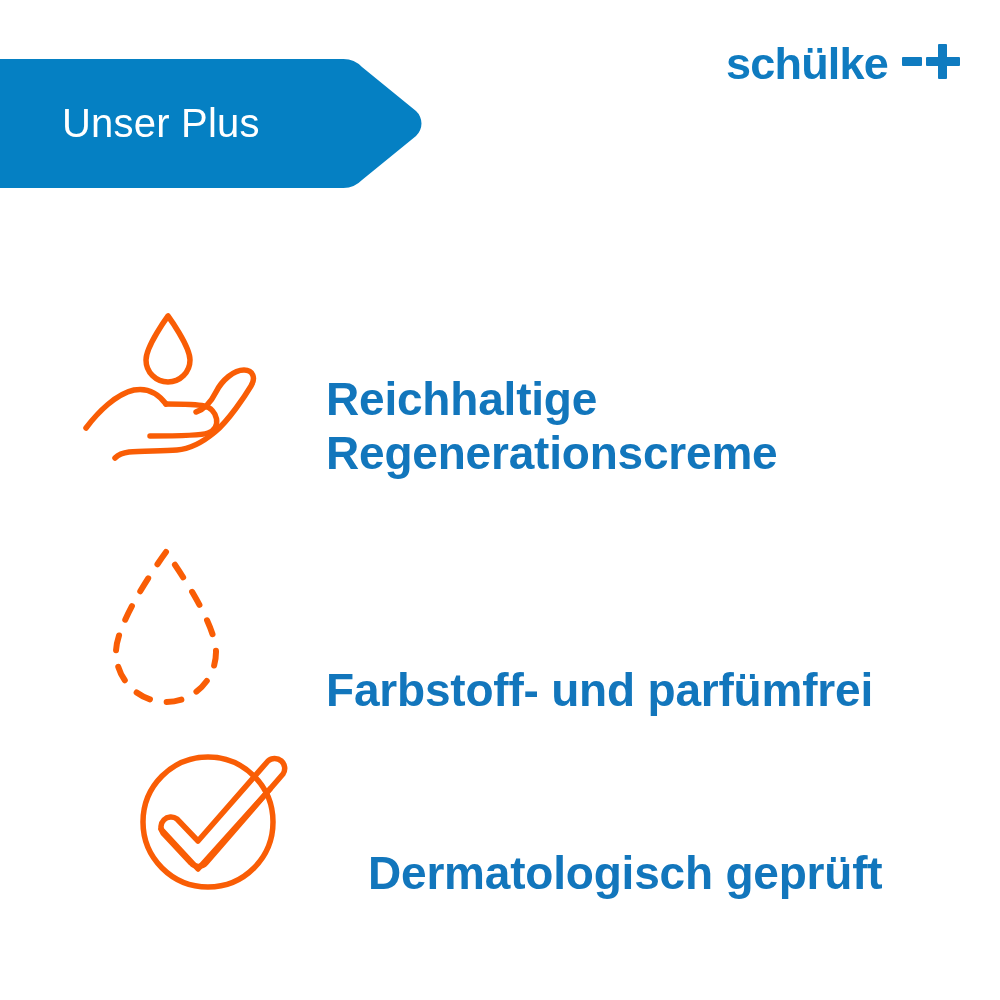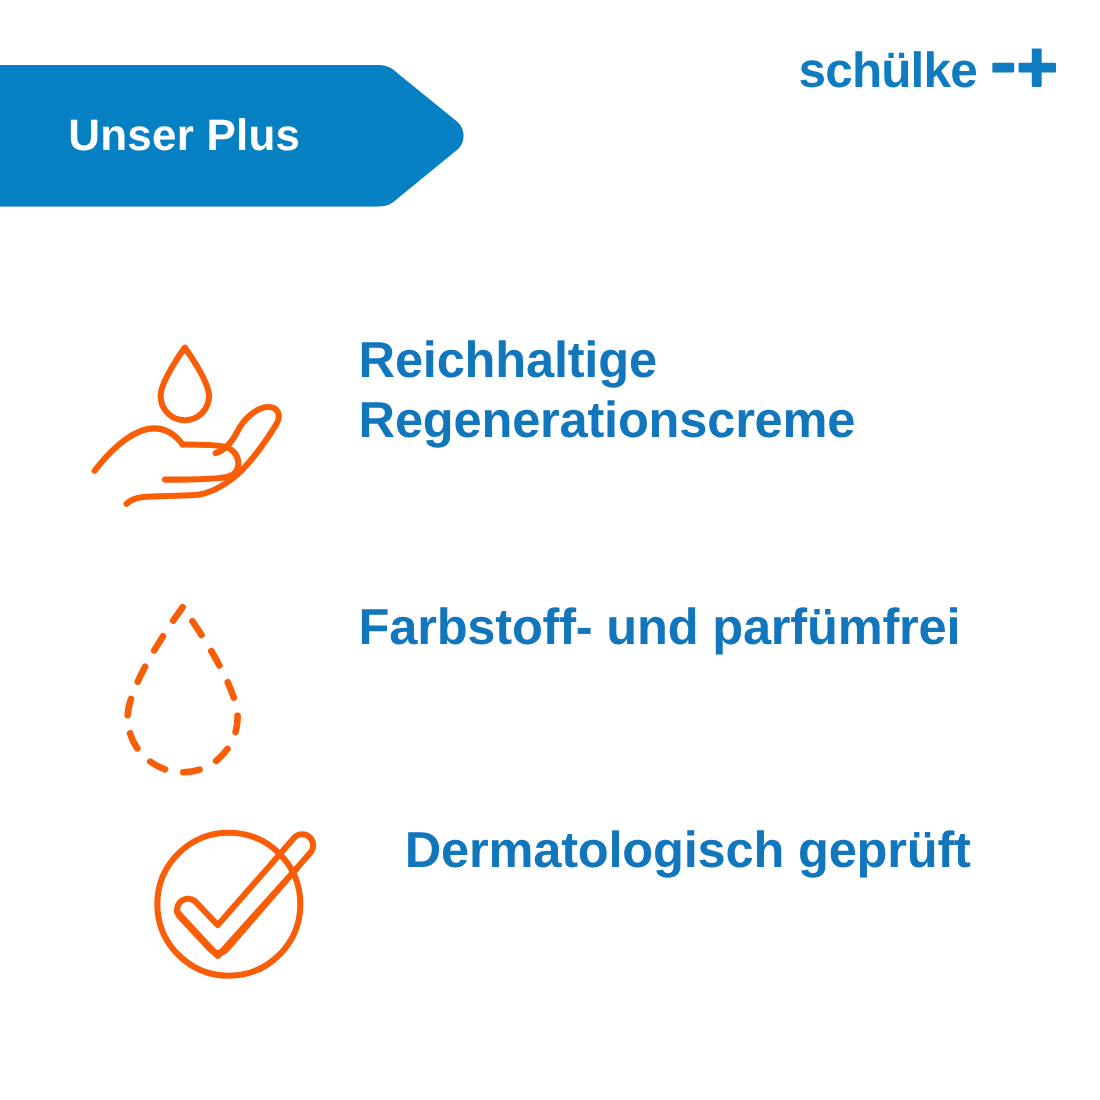--- a/index.html
+++ b/index.html
@@ -32,21 +32,21 @@
   #banner-label {
     position: absolute;
     left: 62px;
     top: 59px;
     width: 300px;
     height: 129px;
     display: flex;
     align-items: center;
     color: #ffffff;
     font-size: 40px;
-    font-weight: 700;
+    font-weight: 400;
     letter-spacing: 0.2px;
     white-space: nowrap;
   }
 
   #logo {
     position: absolute;
     right: 40px;
     top: 41px;
     display: flex;
     align-items: flex-start;
@@ -60,21 +60,21 @@
     line-height: 1;
   }
   #logo-mark { display: block; }
 
   
   .feature-row {
     position: absolute;
     left: 0;
     width: 1000px;
     display: flex;
-    align-items: flex-start;
+    align-items: flex-end;
   }
   #row-0 { top: 300px; height: 180px; }
   #row-1 { top: 542px; height: 175px; }
   #row-2 { top: 745px; height: 155px; padding-left: 42px; }
 
   .feature-icon {
     position: relative;
     width: 250px;
     height: 100%;
     flex: 0 0 250px;

